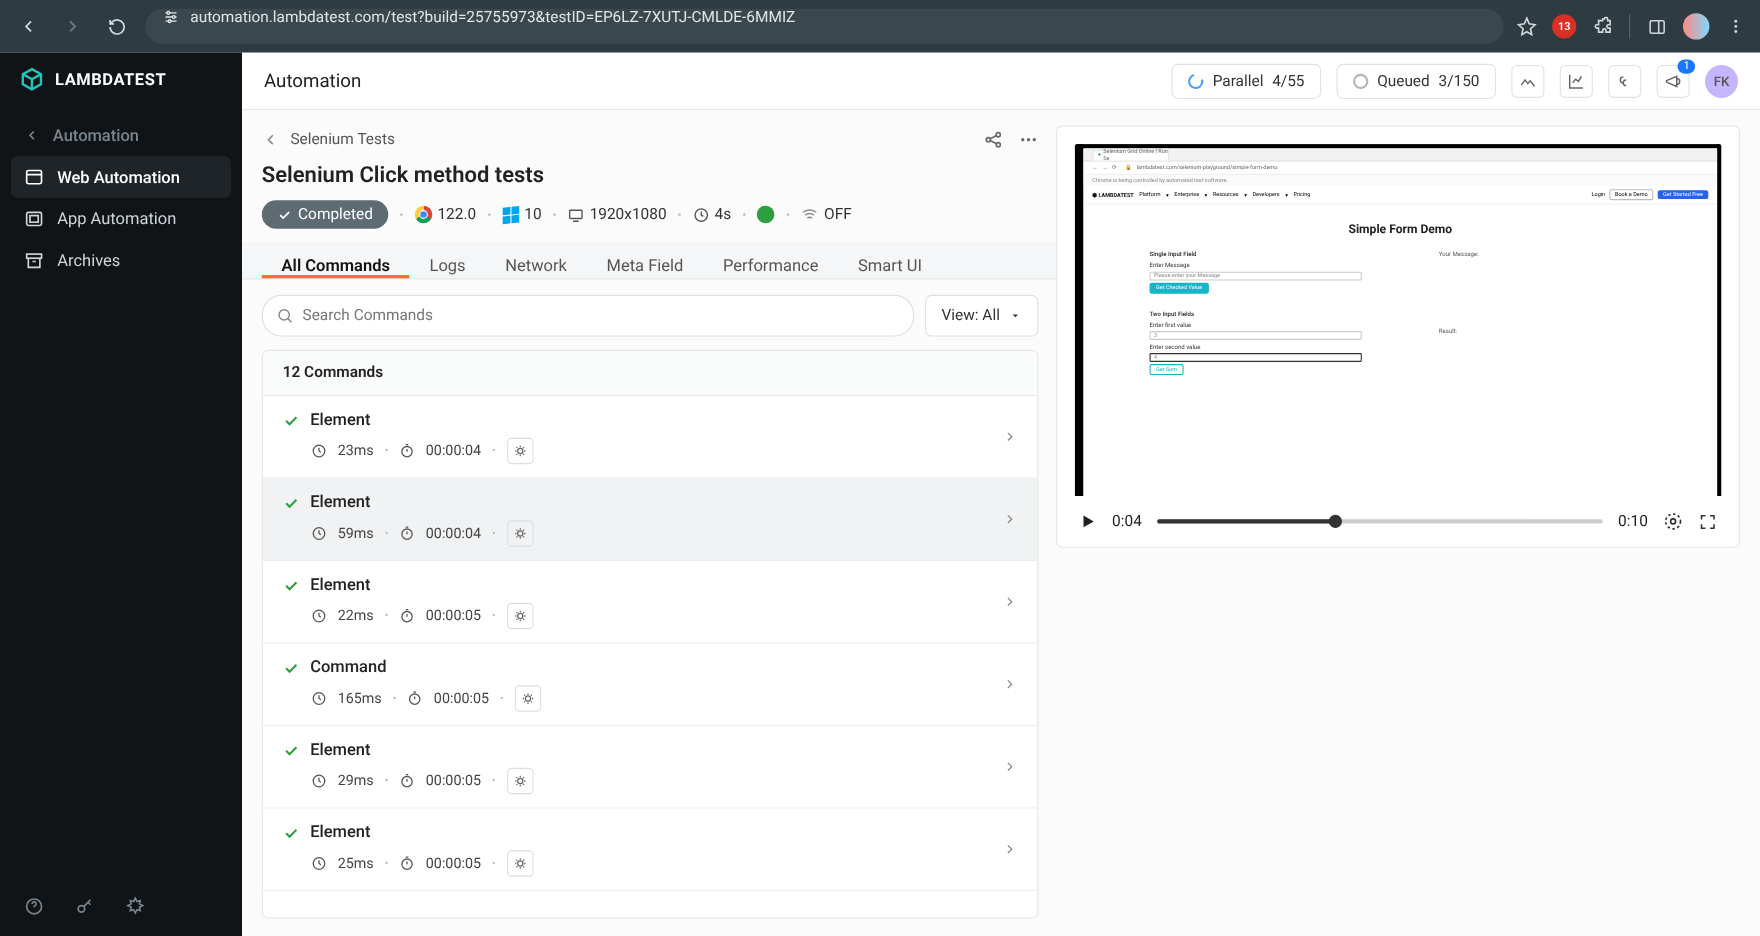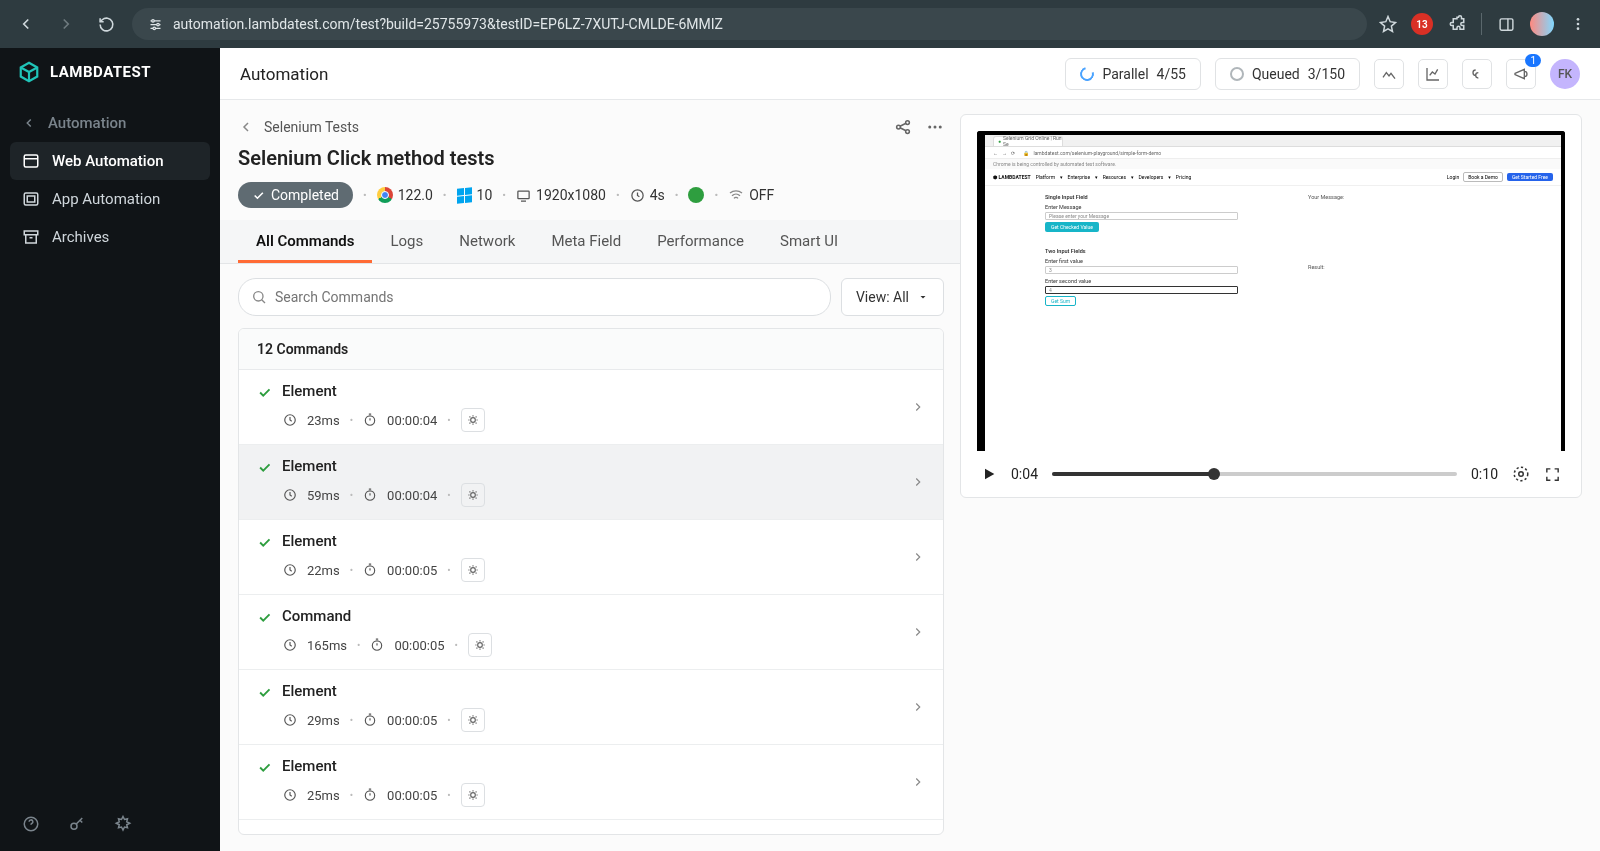--- a/index.html
+++ b/index.html
@@ -1,21 +1,21 @@
 <!DOCTYPE html>
 <html><head>
 <meta charset="utf-8">
 <style>
 * { margin:0; padding:0; box-sizing:border-box; font-family:-apple-system,BlinkMacSystemFont,"Segoe UI",Roboto,Helvetica,Arial,sans-serif; }
 body { background:#fff; overflow:hidden; width:1600px; height:851px; }
 
 
 .browser-bar { height:48px; background:#2e3b40; display:flex; align-items:center; padding:0 12px; gap:12px; color:#cfd8dc; }
 .nav-btn { width:28px; height:28px; display:flex; align-items:center; justify-content:center; cursor:pointer; color:#cfd8dc; }
-.addr { flex:1; background:#3a474c; border-radius:16px; height:32px; display:flex; align-items:center; padding:0 16px; gap:10px; color:#e0e6e8; font-size:14px; }
+.addr { flex:1; background:#3a474c; border-radius:16px; height:32px; display:flex; align-items:flex-start; padding:0 16px; gap:10px; color:#e0e6e8; font-size:14px; }
 .chrome-right { display:flex; align-items:center; gap:14px; }
 .ext-badge { width:22px; height:22px; border-radius:50%; background:#d93025; color:#fff; font-size:10px; display:flex; align-items:center; justify-content:center; font-weight:600; }
 .chrome-sep { width:1px; height:22px; background:#5a676c; }
 .chrome-icon { width:20px; height:20px; color:#cfd8dc; display:flex; align-items:center; justify-content:center; }
 .avatar-circle { width:24px; height:24px; border-radius:50%; background:linear-gradient(90deg,#ff8a80,#80d8ff); }
 
 
 .app { display:flex; height:803px; }
 .sidebar { width:220px; background:#101417; color:#b7bec4; display:flex; flex-direction:column; }
 .logo { height:48px; display:flex; align-items:center; padding:0 18px; gap:10px; color:#fff; font-weight:700; font-size:15px; letter-spacing:0.5px; }
@@ -49,21 +49,21 @@
 .dot { color:#bbb; font-size:11px; }
 .meta-icon { display:flex; align-items:center; gap:5px; }
 .chrome-logo { width:16px; height:16px; border-radius:50%; background:conic-gradient(#db4437 0 120deg,#0f9d58 120deg 240deg,#ffcd40 240deg 360deg); position:relative; }
 .chrome-logo:after { content:""; position:absolute; inset:4px; background:#4285f4; border-radius:50%; border:1.5px solid #fff; }
 .win-logo { display:grid; grid-template-columns:7px 7px; grid-template-rows:7px 7px; gap:1px; transform:skewY(-6deg); }
 .win-logo span { background:#00a4ef; }
 .green-circle { width:16px; height:16px; background:#2e9e3f; border-radius:50%; }
 .wifi { color:#888; }
 
 .tabs { display:flex; border-bottom:1px solid #e3e5e7; background:#f5f6f7; margin:0 -16px 0 -18px; padding:0 18px; }
-.tab { padding:12px 18px 10px; font-size:15px; color:#555; cursor:pointer; }
+.tab { padding:12px 18px 0; font-size:15px; color:#555; cursor:pointer; }
 .tab.active { color:#111; font-weight:600; border-bottom:3px solid #ff6b35; }
 
 .search-row { display:flex; gap:10px; padding:14px 0 12px; }
 .search-box { flex:1; border:1px solid #dcdfe2; border-radius:18px; background:#fff; display:flex; align-items:center; padding:0 12px; height:38px; gap:8px; color:#888; }
 .search-box input { border:none; outline:none; flex:1; font-size:14px; background:transparent; }
 .view-sel { border:1px solid #dcdfe2; border-radius:6px; background:#fff; padding:0 14px; height:38px; display:flex; align-items:center; gap:8px; font-size:14px; color:#333; cursor:pointer; }
 
 .cmd-panel { border:1px solid #e3e5e7; border-radius:6px; background:#fff; overflow:auto; flex:1; margin-bottom:16px; }
 .cmd-head { padding:12px 18px; font-size:14px; font-weight:600; color:#222; border-bottom:1px solid #e8eaec; background:#fafbfb; }
 .cmd-item { padding:12px 18px 12px 18px; border-bottom:1px solid #eceeef; position:relative; cursor:pointer; }
@@ -601,20 +601,21 @@
                   <span>▾</span>
                 <span>Pricing</span>
               </div>
               <div class="fake-nav-right">
                 <span>Login</span>
                 <span class="fake-btn-outline">Book a Demo</span>
                 <span class="fake-btn-blue">Get Started Free</span>
               </div>
             </div>
             <div class="fake-main">
+              <div class="fake-h1">Simple Form Demo</div>
               <div class="fake-row">
                 <div class="fake-col">
                   <div class="fake-label">Single Input Field</div>
                   <div class="fake-sublabel">Enter Message</div>
                   <div class="fake-input">Please enter your Message</div>
                   <div style="margin-top:4px"><span class="fake-btn-teal">Get Checked Value</span></div>
                   <div class="fake-label" style="margin-top:18px">Two Input Fields</div>
                   <div class="fake-sublabel">Enter first value</div>
                   <div class="fake-input">3</div>
                   <div class="fake-sublabel">Enter second value</div>

